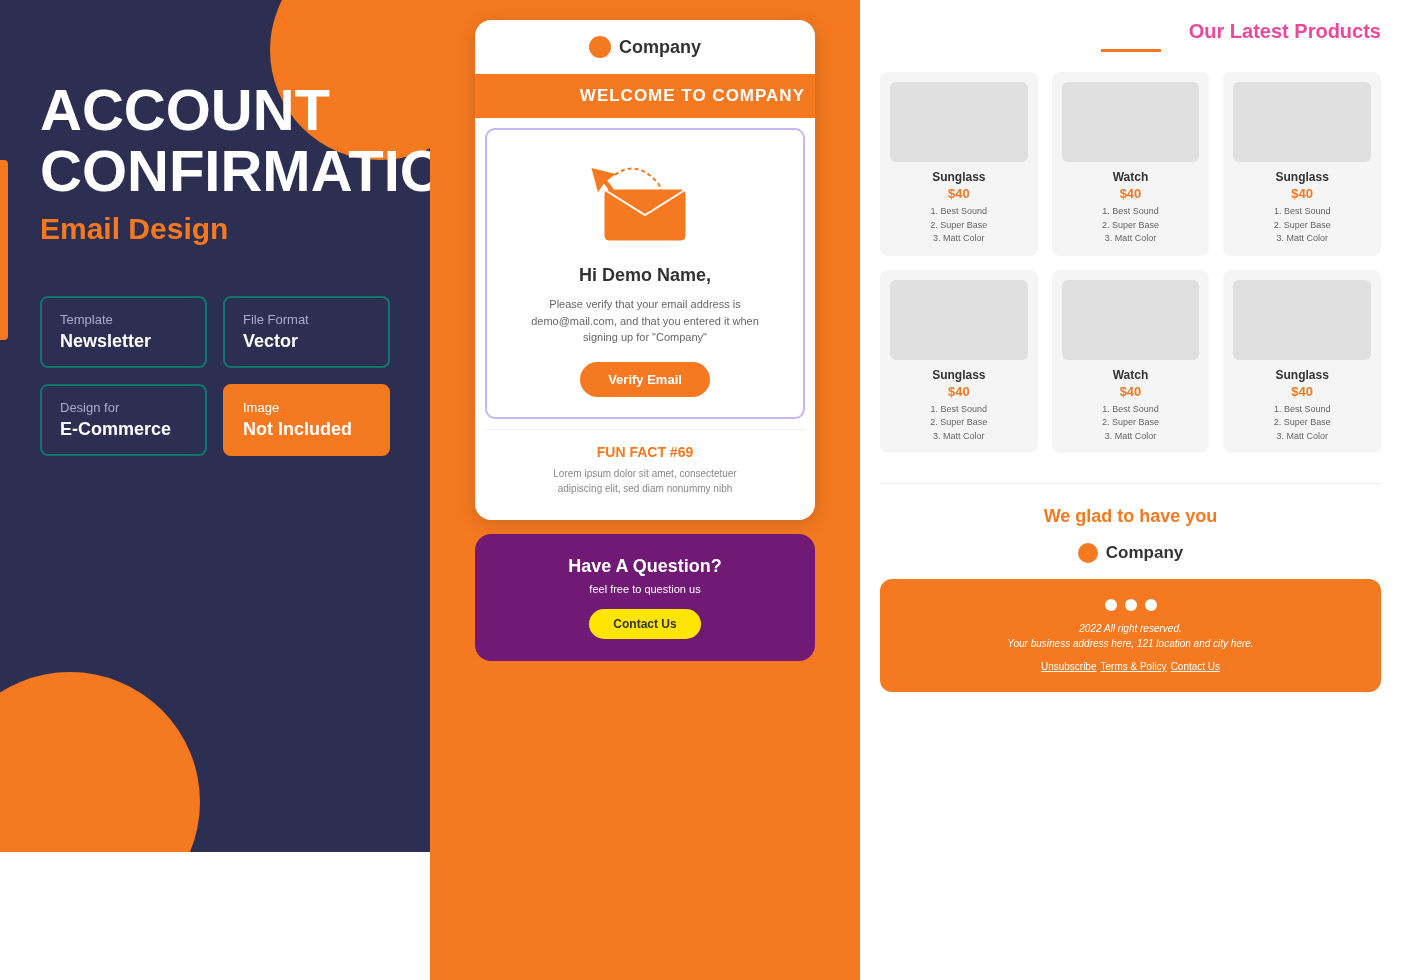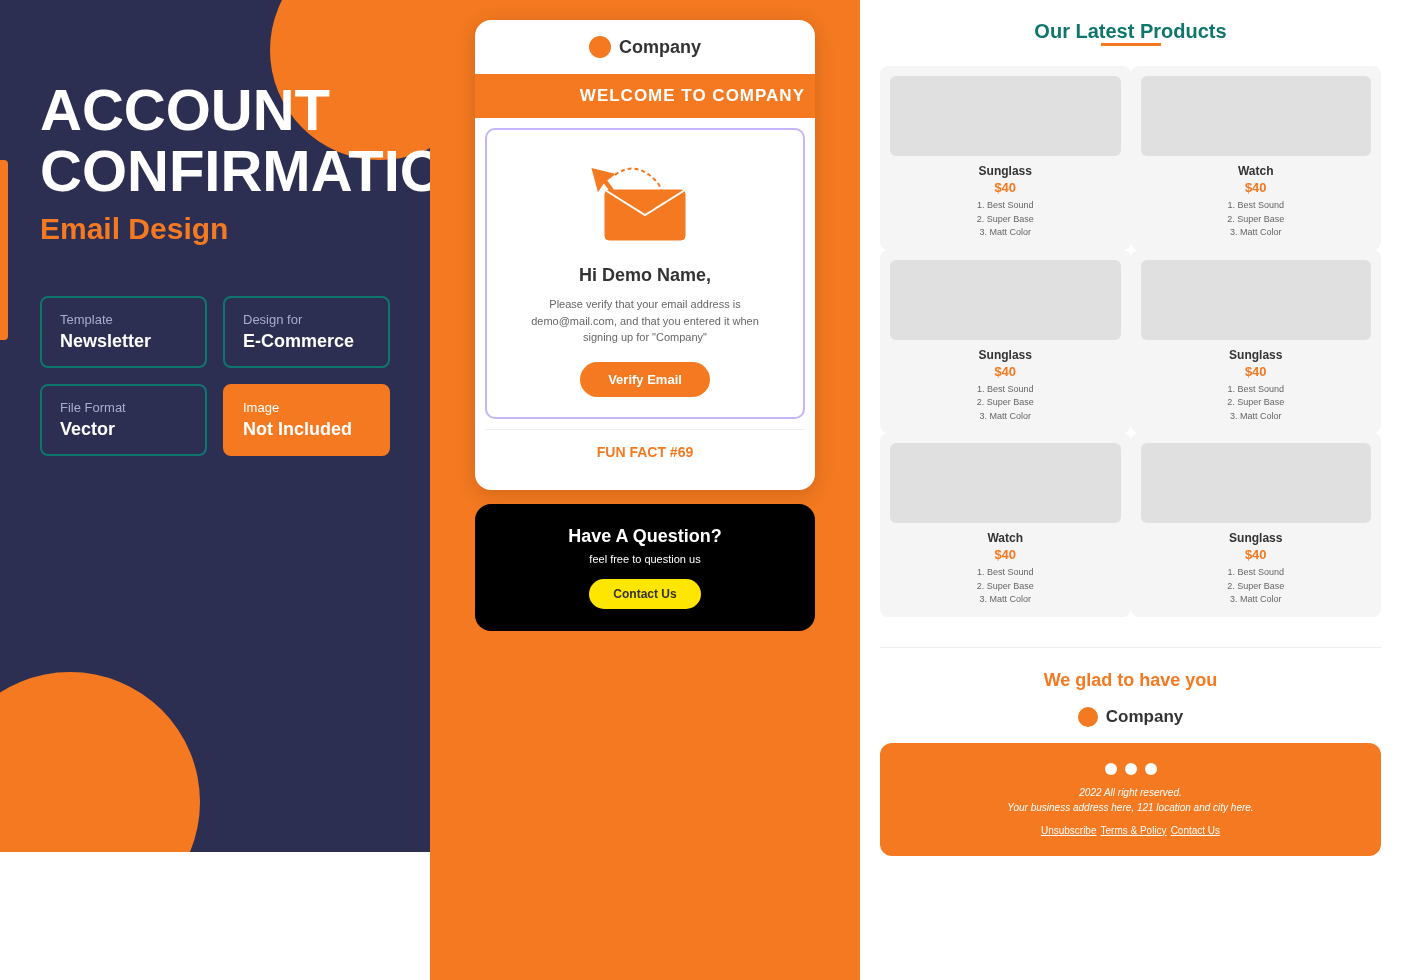--- a/index.html
+++ b/index.html
@@ -196,21 +196,21 @@
       margin-bottom: 6px;
     }
     .fun-fact-text {
       font-size: 10px;
       color: #888;
       line-height: 1.5;
     }
 
     .question-card {
       width: 340px;
-      background: #000000;
+      background: #701a75;
       border-radius: 16px;
       padding: 22px 20px;
       text-align: center;
       margin-top: 14px;
       flex-shrink: 0;
     }
     .question-title {
       color: #fff;
       font-size: 18px;
       font-weight: 700;
@@ -236,34 +236,36 @@
     .right-panel {
       flex: 1;
       height: 980px;
       background: #fff;
       overflow: hidden;
       display: flex;
       flex-direction: column;
       padding: 20px;
     }
     .products-title {
-      text-align: center;
-      color: #0f766e;
+      text-align: right;
+      color: #ec4899;
       font-size: 20px;
       font-weight: 700;
+      margin-bottom: 6px;
     }
     .products-underline {
       width: 60px;
       height: 3px;
       background: #f47920;
       margin: 0 auto 20px auto;
     }
     .products-grid {
       display: grid;
-      grid-template-columns: 1fr 1fr;
+      grid-template-columns: 1fr 1fr 1fr;
+      gap: 14px;
       margin-bottom: 20px;
     }
     .product-card {
       background: #f5f5f5;
       border-radius: 8px;
       padding: 10px;
       text-align: center;
     }
     .product-img-placeholder {
       width: 100%;
@@ -366,26 +368,26 @@
   <div class="orange-strip-left"></div>
   <div class="left-content">
     <div class="main-title">ACCOUNT<br>CONFIRMATION</div>
     <div class="subtitle">Email Design</div>
     <div class="info-cards">
       <div class="info-card">
         <div class="card-label">Template</div>
         <div class="card-value">Newsletter</div>
       </div>
       <div class="info-card">
+        <div class="card-label">File Format</div>
+        <div class="card-value">Vector</div>
+      </div>
+      <div class="info-card">
         <div class="card-label">Design for</div>
         <div class="card-value">E-Commerce</div>
-      </div>
-      <div class="info-card">
-        <div class="card-label">File Format</div>
-        <div class="card-value">Vector</div>
       </div>
       <div class="info-card orange-bg">
         <div class="card-label">Image</div>
         <div class="card-value">Not Included</div>
       </div>
     </div>
   </div>
 </div>
 
 <div class="middle-panel">
@@ -406,20 +408,21 @@
 
           <path d="M30 20 Q50 5 70 25 Q85 40 65 55" fill="none" stroke="#f47920" stroke-width="2" stroke-dasharray="4,3"></path>
         </svg>
       </div>
       <div class="greeting">Hi Demo Name,</div>
       <div class="email-text">Please verify that your email address is<br>demo@mail.com, and that you entered it when<br>signing up for "Company"</div>
       <button class="verify-btn">Verify Email</button>
     </div>
     <div class="fun-fact-box">
       <div class="fun-fact-title">FUN FACT #69</div>
+      <div class="fun-fact-text">Lorem ipsum dolor sit amet, consectetuer<br>adipiscing elit, sed diam nonummy nibh</div>
     </div>
   </div>
 
   <div class="question-card">
     <div class="question-title">Have A Question?</div>
     <div class="question-sub">feel free to question us</div>
     <button class="contact-btn">Contact Us</button>
   </div>
 </div>
 

